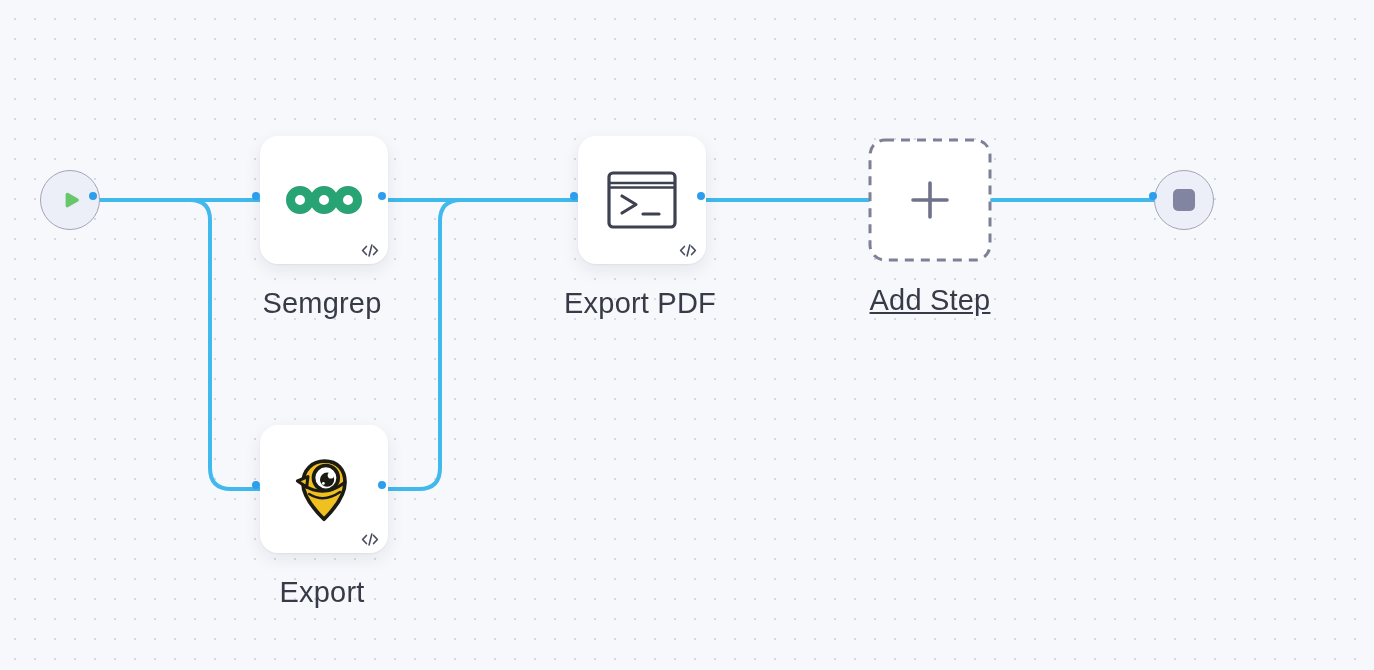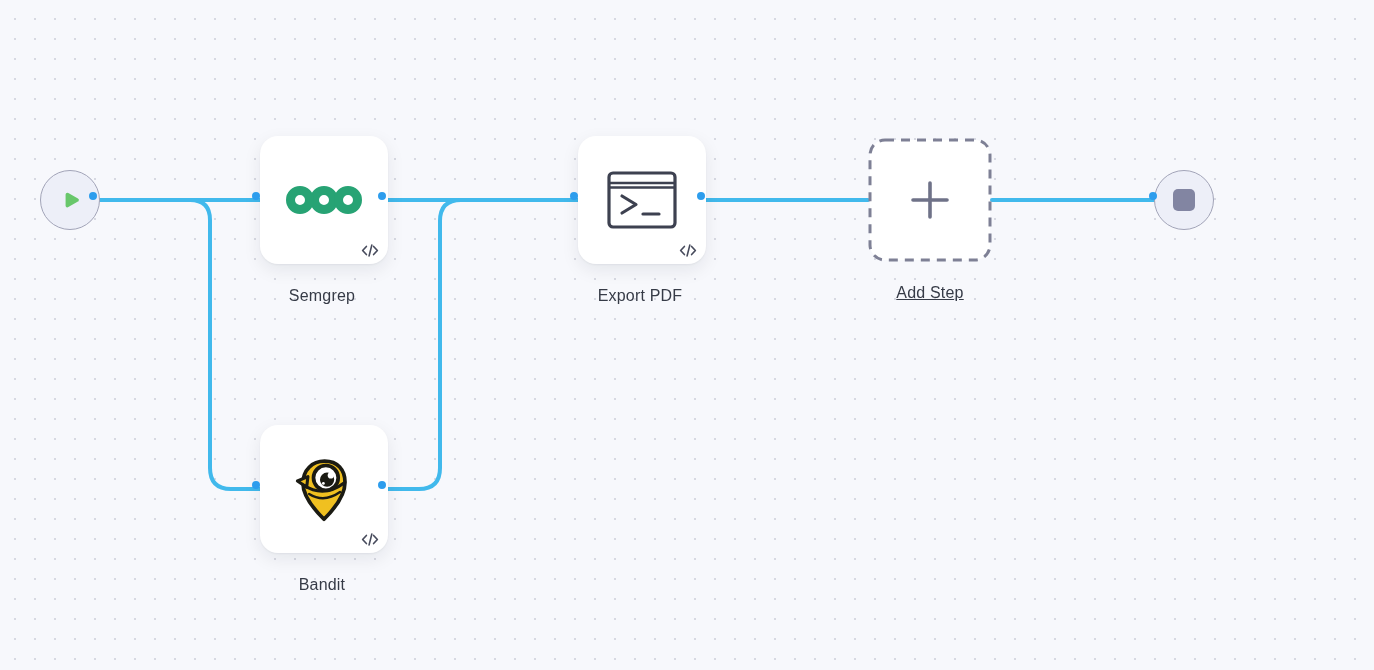--- a/index.html
+++ b/index.html
@@ -37,21 +37,21 @@
 
   .add-step-node{
     position:absolute; left:868px; top:138px; width:124px; height:124px;
     z-index:2; display:flex; align-items:center; justify-content:center;
   }
   .add-step-node svg.dash-frame{ position:absolute; inset:0; }
   .add-step-node .plus{ position:relative; line-height:0; }
 
   .node-label{
     position:absolute; width:220px; text-align:center; z-index:2;
-    font-size:16px; color:#363b47; letter-spacing:.2px;
+    font-size:29px; color:#363b47; letter-spacing:.2px;
   }
 
   
   .port{
     position:absolute; width:8px; height:8px; background:#ffffff;
     border:4px solid #2d9ded; border-radius:50%; z-index:3;
   }
 </style>
 </head>
 <body>
@@ -107,21 +107,21 @@
       </svg>
     </span>
     <span class="code-badge">
       <svg width="18" height="13" viewBox="0 0 20 14" fill="none" stroke="#474b5c" stroke-width="1.8" stroke-linecap="round" stroke-linejoin="round">
         <path d="M6 2.5 L1.8 7 L6 11.5"></path>
           <path d="M9 13 L12 1"></path>
           <path d="M14 2.5 L18.2 7 L14 11.5"></path>
       </svg>
     </span>
   </div>
-  <div class="node-label" style="left:212px; top:576px;">Bandit</div>
+  <div class="node-label" style="left:212px; top:576px;">Export</div>
 
   <div class="card" style="left:578px; top:136px;">
     <span style="line-height:0;">
       <svg width="70" height="58" viewBox="0 0 70 58" fill="none">
         <rect x="2" y="2" width="66" height="54" rx="4" stroke="#3d4150" stroke-width="3.2"></rect>
         <path d="M2 12 H68" stroke="#3d4150" stroke-width="2.4"></path>
         <path d="M2 16.5 H68" stroke="#3d4150" stroke-width="2.4"></path>
         <path d="M15 25 L29 33.5 L15 42" stroke="#3d4150" stroke-width="3.2" stroke-linecap="round" stroke-linejoin="round"></path>
         <path d="M36 43 H52" stroke="#3d4150" stroke-width="3.2" stroke-linecap="round"></path>
       </svg>

